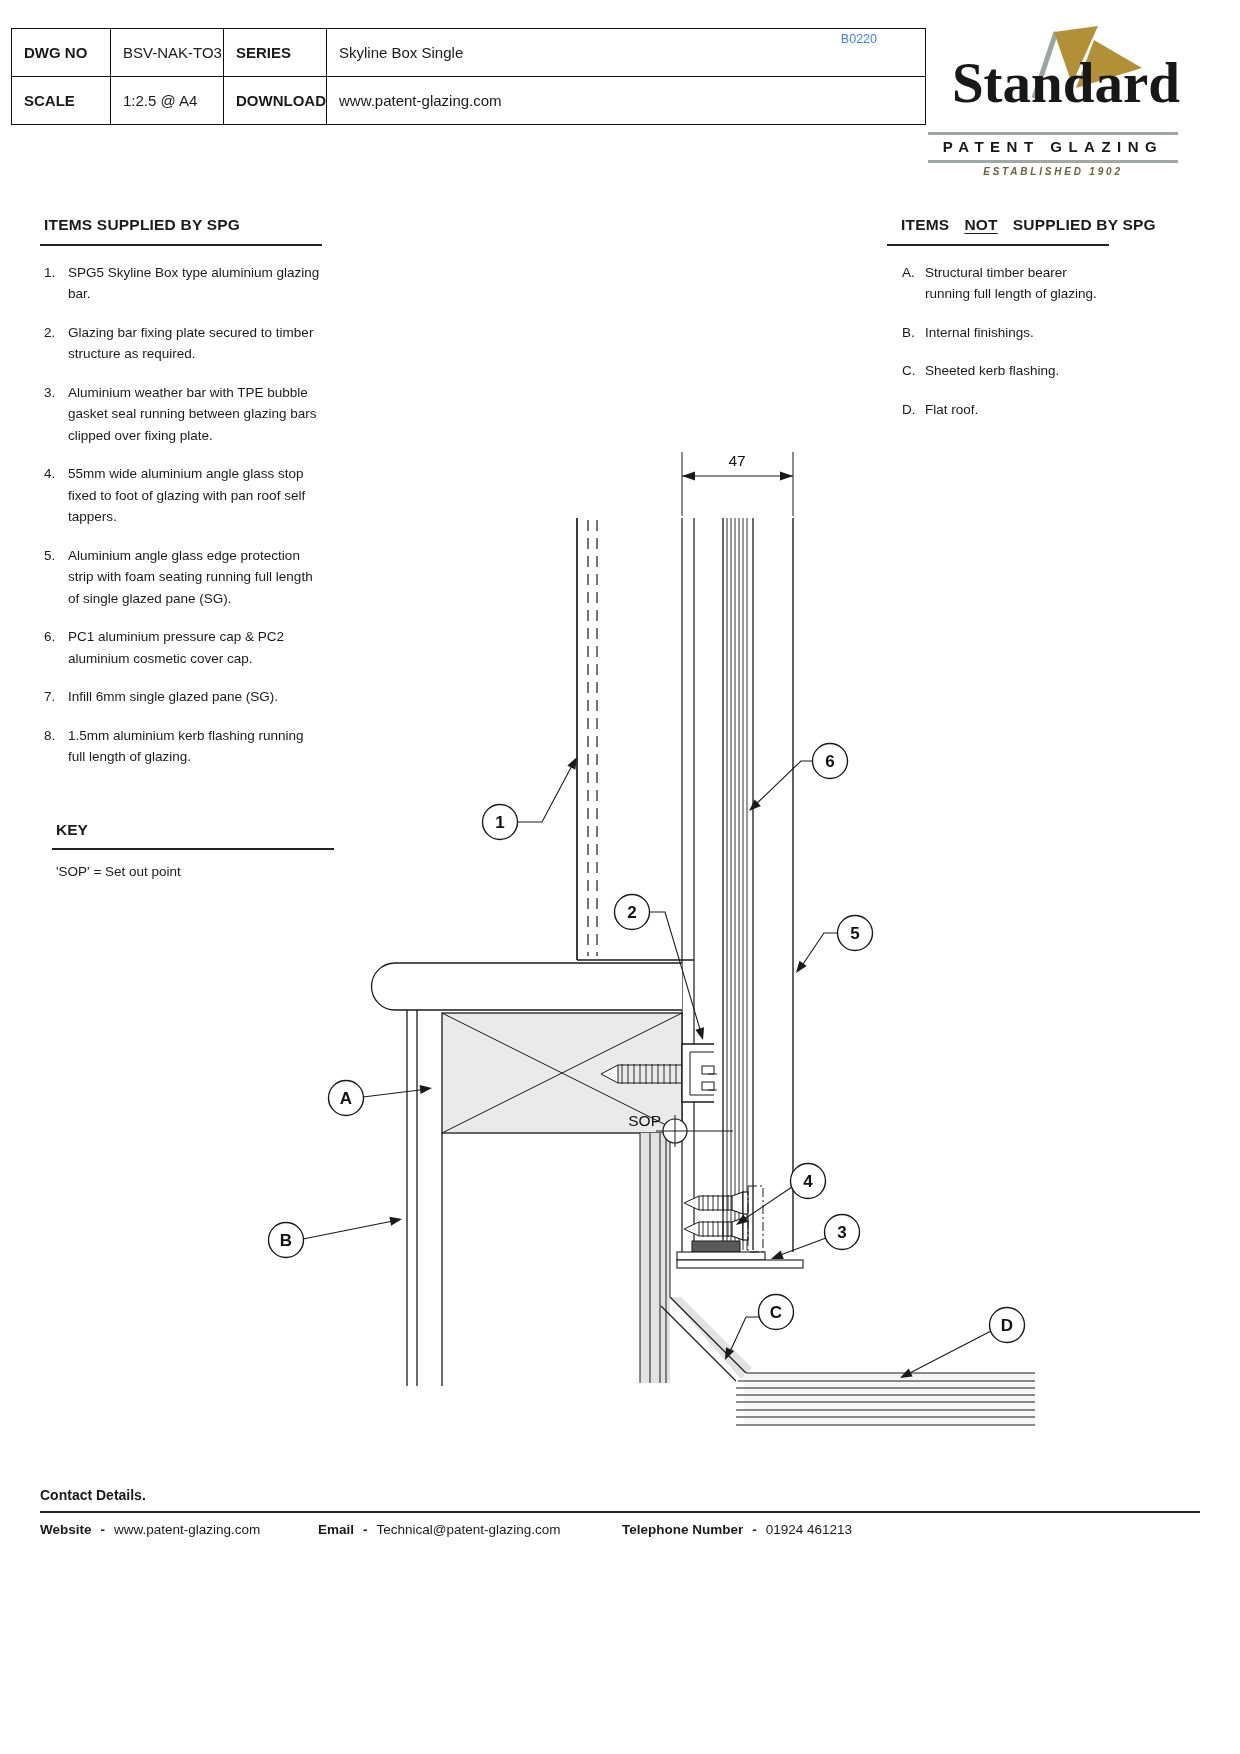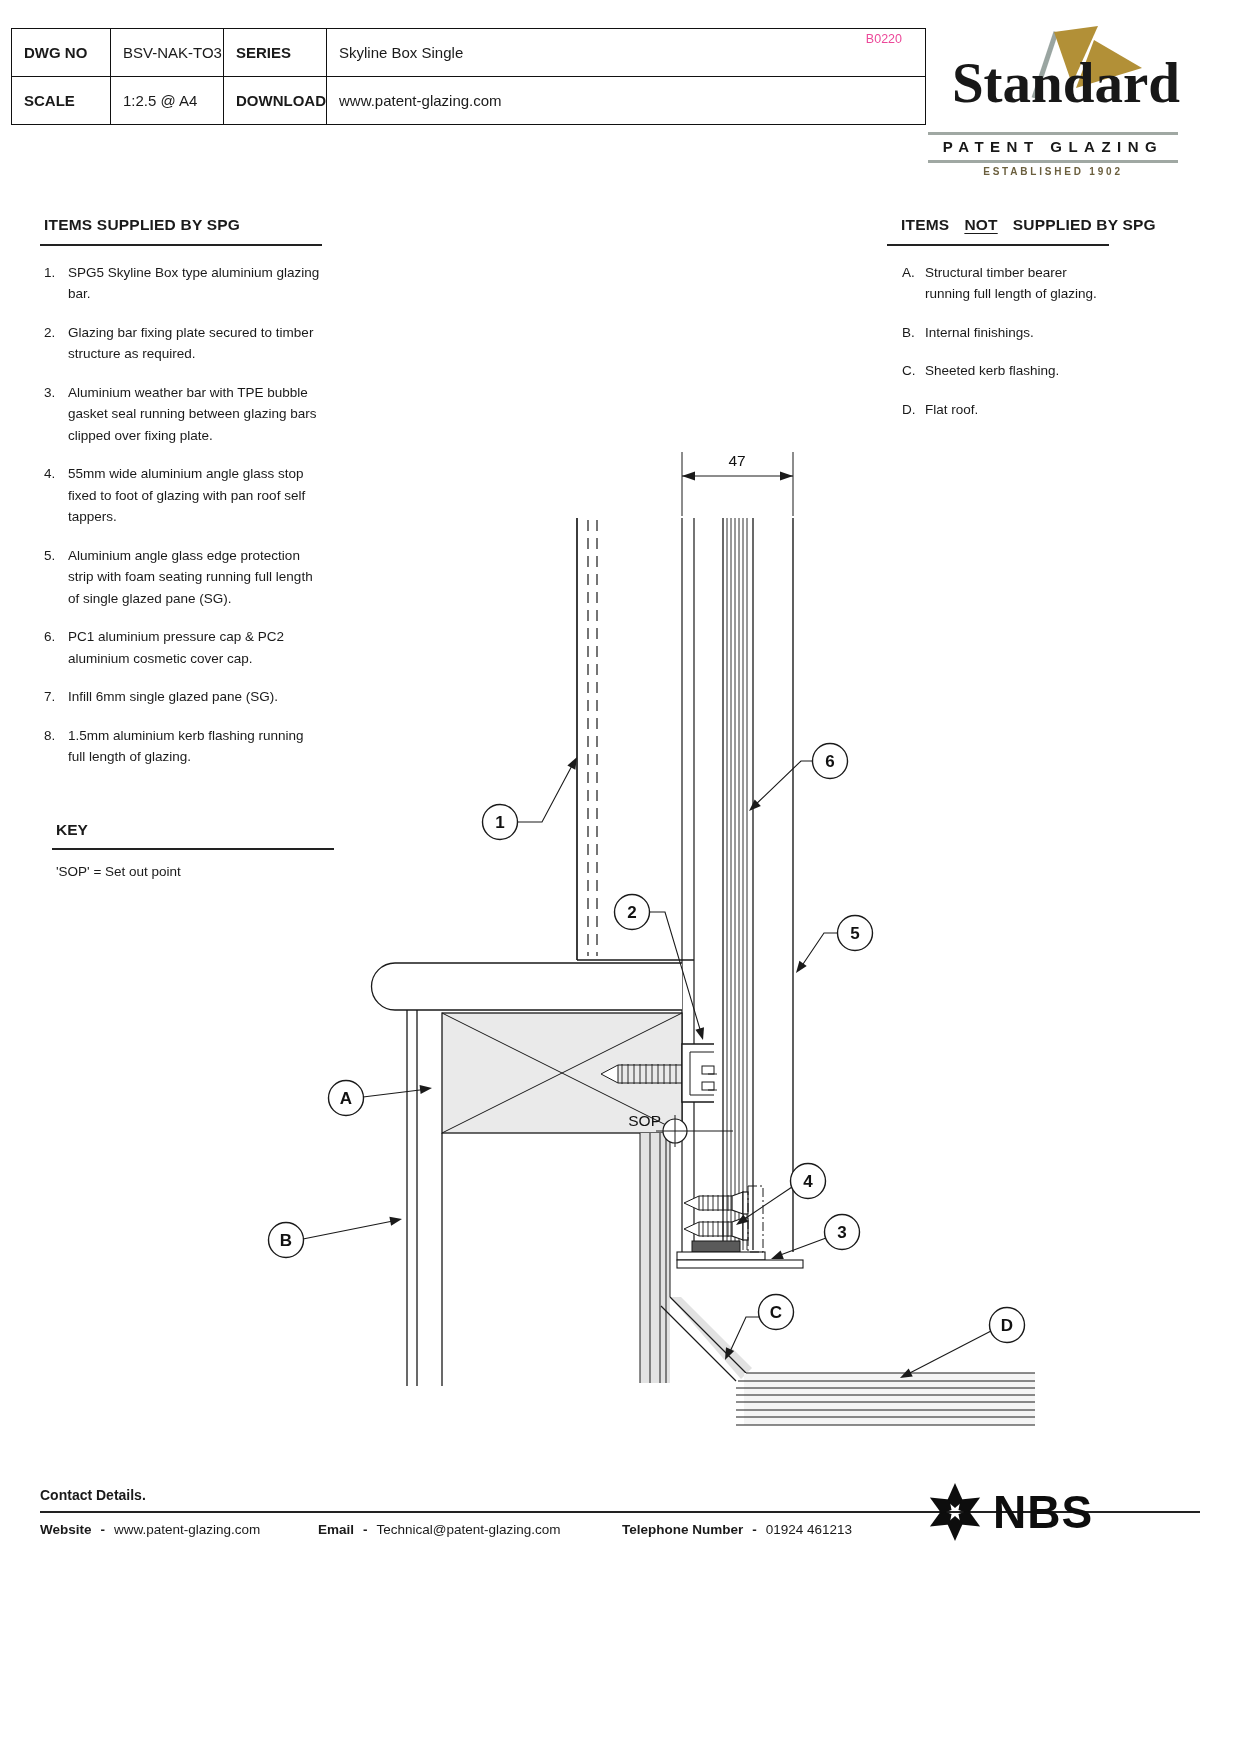--- a/index.html
+++ b/index.html
@@ -4,31 +4,31 @@
 <style>
   html,body{margin:0;padding:0;background:#888;}
   .page{position:relative;width:1240px;height:1754px;background:#ffffff;
         font-family:"Liberation Sans", sans-serif;color:#1a1a1a;overflow:hidden;margin:0 auto;}
   
   .tblock{position:absolute;left:11px;top:28px;border-collapse:collapse;table-layout:fixed;padding-left:40px;}
   .tblock td{border:1.6px solid #111;height:47px;padding:0 0 0 12px;vertical-align:middle;
              font-size:15px;white-space:nowrap;overflow:hidden;}
   .tblock td.lbl{font-weight:bold;}
   .c1{width:86px}.c2{width:100px}.c3{width:86px}.c4{width:586px}
-  .watermark{position:absolute;left:820px;top:32px;width:82px;text-align:right;
-             color:#ec4899;font-size:12.5px;}
+  .watermark{position:absolute;left:795px;top:32px;width:82px;text-align:right;
+             color:#3b82f6;font-size:12.5px;}
   
   .logo{position:absolute;left:928px;top:26px;width:252px;height:152px;}
   .logo-name{position:absolute;left:0;top:28px;width:252px;font-family:"Liberation Serif", serif;
              font-size:57px;font-weight:600;letter-spacing:0px;color:#181818;line-height:1;text-align:right;}
   .logo-line{position:absolute;left:0;width:250px;height:3px;background:#a0a8a3;}
   .logo-tag{position:absolute;left:0;top:112px;width:250px;text-align:center;font-size:15px;
             font-weight:bold;letter-spacing:6.5px;color:#181818;white-space:nowrap;}
   .logo-est{position:absolute;left:0;top:140px;width:250px;text-align:center;font-size:10px;
-            font-weight:bold;letter-spacing:2.8px;color:#6b5f3e;white-space:nowrap;}
+            font-weight:bold;letter-spacing:2.8px;color:#6b5f3e;white-space:nowrap;font-style:italic;}
   .logo-flag{position:absolute;left:96px;top:0px;}
   
   .col{position:absolute;font-size:13.5px;line-height:21.5px;}
   .col-left{left:40px;top:216px;width:284px;}
   .col-right{left:887px;top:216px;width:226px;}
   .col h2{margin:0 0 10px 4px;font-size:15.5px;line-height:18px;letter-spacing:.2px;}
   .rule{height:1.6px;background:#222;margin-bottom:16px;}
   .itm{display:flex;margin:0 0 17px 4px;}
   .itm .no{width:24px;flex:none;}
   .col-right .itm{margin-left:15px;}
@@ -303,39 +303,14 @@
   <div class="footitem fi-web">
     <b>Website</b><span class="sep">-</span><span>www.patent-glazing.com</span>
   </div>
   <div class="footitem fi-mail">
     <b>Email</b><span class="sep">-</span><span>Technical@patent-glazing.com</span>
   </div>
   <div class="footitem fi-tel">
     <b>Telephone Number</b><span class="sep">-</span><span>01924 461213</span>
   </div>
 
-  <div class="nbs">
-    <svg width="60" height="70" viewBox="0 0 60 70">
-      <g fill="#0d0d0d">
-        <g transform="rotate(0,30,35)">
-            <polygon points="30,6 38,24 30,31 22,24"></polygon>
-          </g>
-        <g transform="rotate(60,30,35)">
-            <polygon points="30,6 38,24 30,31 22,24"></polygon>
-          </g>
-        <g transform="rotate(120,30,35)">
-            <polygon points="30,6 38,24 30,31 22,24"></polygon>
-          </g>
-        <g transform="rotate(180,30,35)">
-            <polygon points="30,6 38,24 30,31 22,24"></polygon>
-          </g>
-        <g transform="rotate(240,30,35)">
-            <polygon points="30,6 38,24 30,31 22,24"></polygon>
-          </g>
-        <g transform="rotate(300,30,35)">
-            <polygon points="30,6 38,24 30,31 22,24"></polygon>
-          </g>
-      </g>
-    </svg>
-    <span class="nbs-text">NBS</span>
-  </div>
 
 </div>
 
 </body></html>

